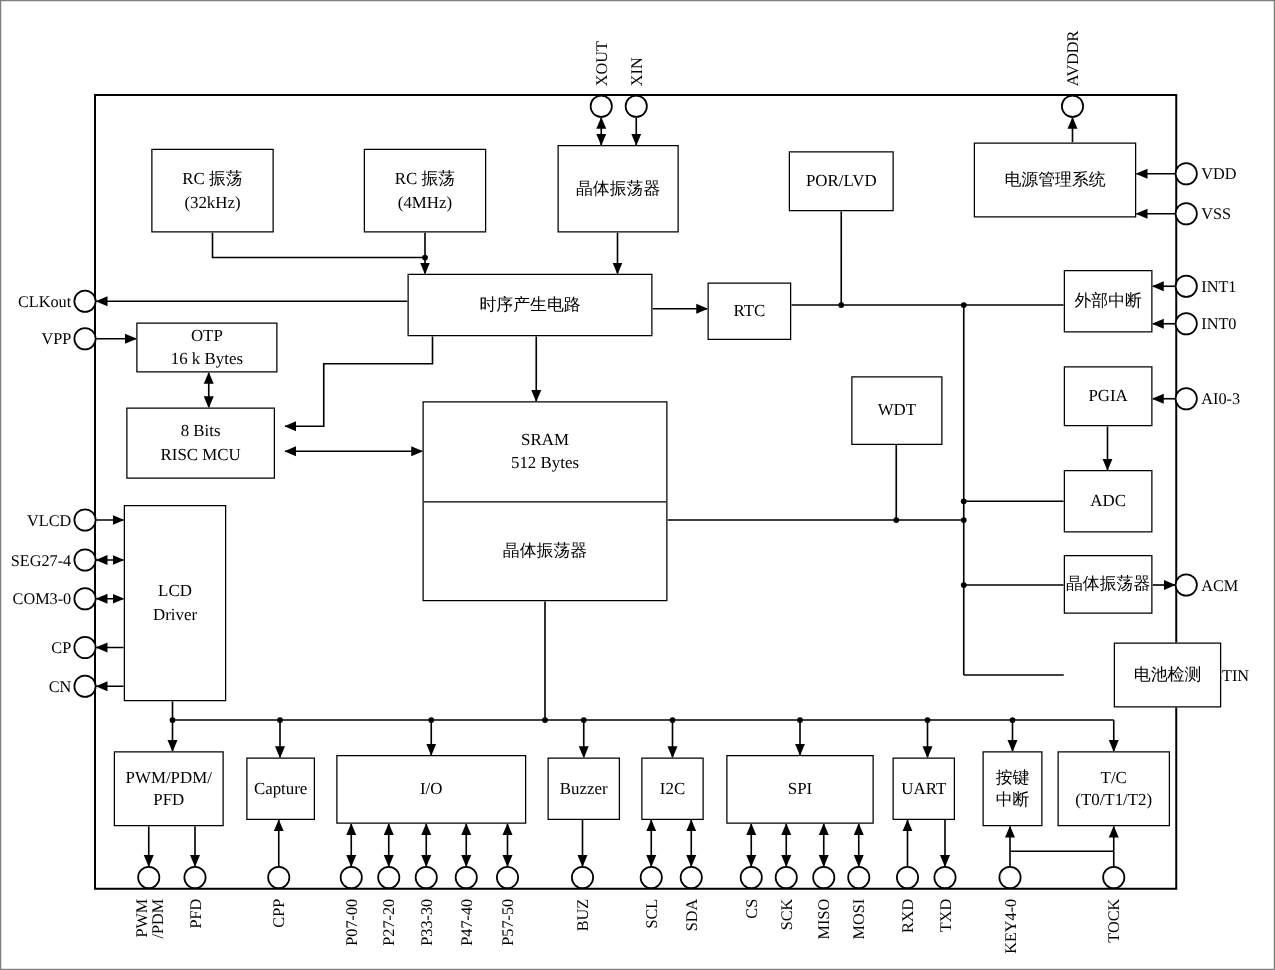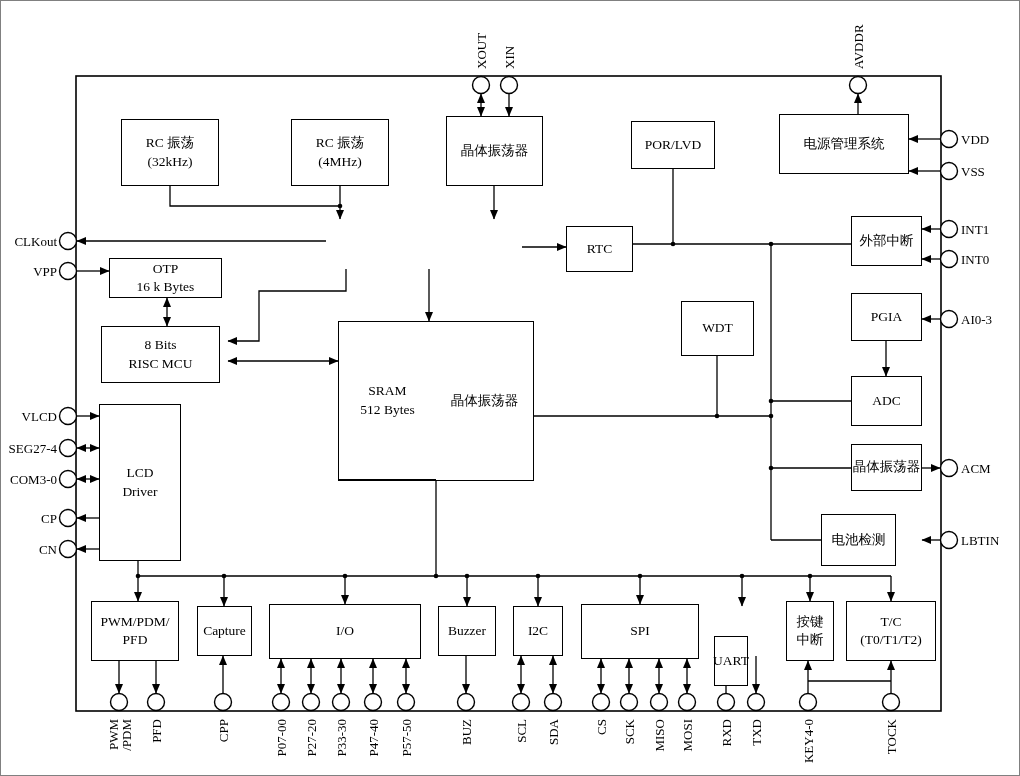--- a/index.html
+++ b/index.html
@@ -10,21 +10,21 @@
   }
   .canvas > svg{position:absolute;left:0;top:0;}
   .block{
     position:absolute;border:1.5px solid #000;background:#fff;
     display:flex;align-items:center;justify-content:center;
     text-align:center;white-space:pre-line;font-size:13.5px;line-height:1.35;
     box-sizing:border-box;
   }
   .combo{
     position:absolute;border:1.5px solid #000;background:#fff;
-    display:flex;box-sizing:border-box;font-size:13.5px;line-height:1.35;
+    display:flex;flex-direction:column;box-sizing:border-box;font-size:13.5px;line-height:1.35;
   }
   .combo .cell{
     flex:1;display:flex;align-items:center;justify-content:center;
     text-align:center;white-space:pre-line;border-bottom:1.5px solid #000;
   }
   .combo .cell:last-child{border-bottom:none;}
   text{font-size:13px;fill:#000;font-family:"Liberation Serif","DejaVu Serif",serif;}
 </style>
 </head>
 <body>
@@ -219,47 +219,48 @@
     </g>
   </svg>
 
   <div class="block" style="left:120px;top:118px;width:98px;height:67px">RC 振荡
 (32kHz)</div>
   <div class="block" style="left:290px;top:118px;width:98px;height:67px">RC 振荡
 (4MHz)</div>
   <div class="block" style="left:445px;top:115px;width:97px;height:70px">晶体振荡器</div>
   <div class="block" style="left:630px;top:120px;width:84px;height:48px">POR/LVD</div>
   <div class="block" style="left:778px;top:113px;width:130px;height:60px">电源管理系统</div>
+  <div class="block" style="left:325px;top:218px;width:196px;height:50px">时序产生电路</div>
   <div class="block" style="left:565px;top:225px;width:67px;height:46px">RTC</div>
   <div class="block" style="left:108px;top:257px;width:113px;height:40px">OTP
 16 k Bytes</div>
   <div class="block" style="left:100px;top:325px;width:119px;height:57px">8 Bits
 RISC MCU</div>
 
   <div class="combo" style="left:337px;top:320px;width:196px;height:160px">
     <div class="cell">SRAM
 512 Bytes</div>
     <div class="cell">晶体振荡器</div>
   </div>
 
   <div class="block" style="left:680px;top:300px;width:73px;height:55px">WDT</div>
   <div class="block" style="left:850px;top:215px;width:71px;height:50px">外部中断</div>
   <div class="block" style="left:850px;top:292px;width:71px;height:48px">PGIA</div>
   <div class="block" style="left:850px;top:375px;width:71px;height:50px">ADC</div>
   <div class="block" style="left:850px;top:443px;width:71px;height:47px">晶体振荡器</div>
-  <div class="block" style="left:820px;top:513px;width:75px;height:52px">电池检测</div>
+  <div class="block" style="left:890px;top:513px;width:86px;height:52px">电池检测</div>
   <div class="block" style="left:98px;top:403px;width:82px;height:157px">LCD
 Driver</div>
 
   <div class="block" style="left:90px;top:600px;width:88px;height:60px">PWM/PDM/
 PFD</div>
   <div class="block" style="left:196px;top:605px;width:55px;height:50px">Capture</div>
   <div class="block" style="left:268px;top:603px;width:152px;height:55px">I/O</div>
   <div class="block" style="left:437px;top:605px;width:58px;height:50px">Buzzer</div>
   <div class="block" style="left:512px;top:605px;width:50px;height:50px">I2C</div>
   <div class="block" style="left:580px;top:603px;width:118px;height:55px">SPI</div>
-  <div class="block" style="left:713px;top:635px;width:34px;height:50px">UART</div>
+  <div class="block" style="left:713px;top:605px;width:50px;height:50px">UART</div>
   <div class="block" style="left:785px;top:600px;width:48px;height:60px">按键
 中断</div>
   <div class="block" style="left:845px;top:600px;width:90px;height:60px">T/C
 (T0/T1/T2)</div>
 
 </div>
 
 </body></html>

